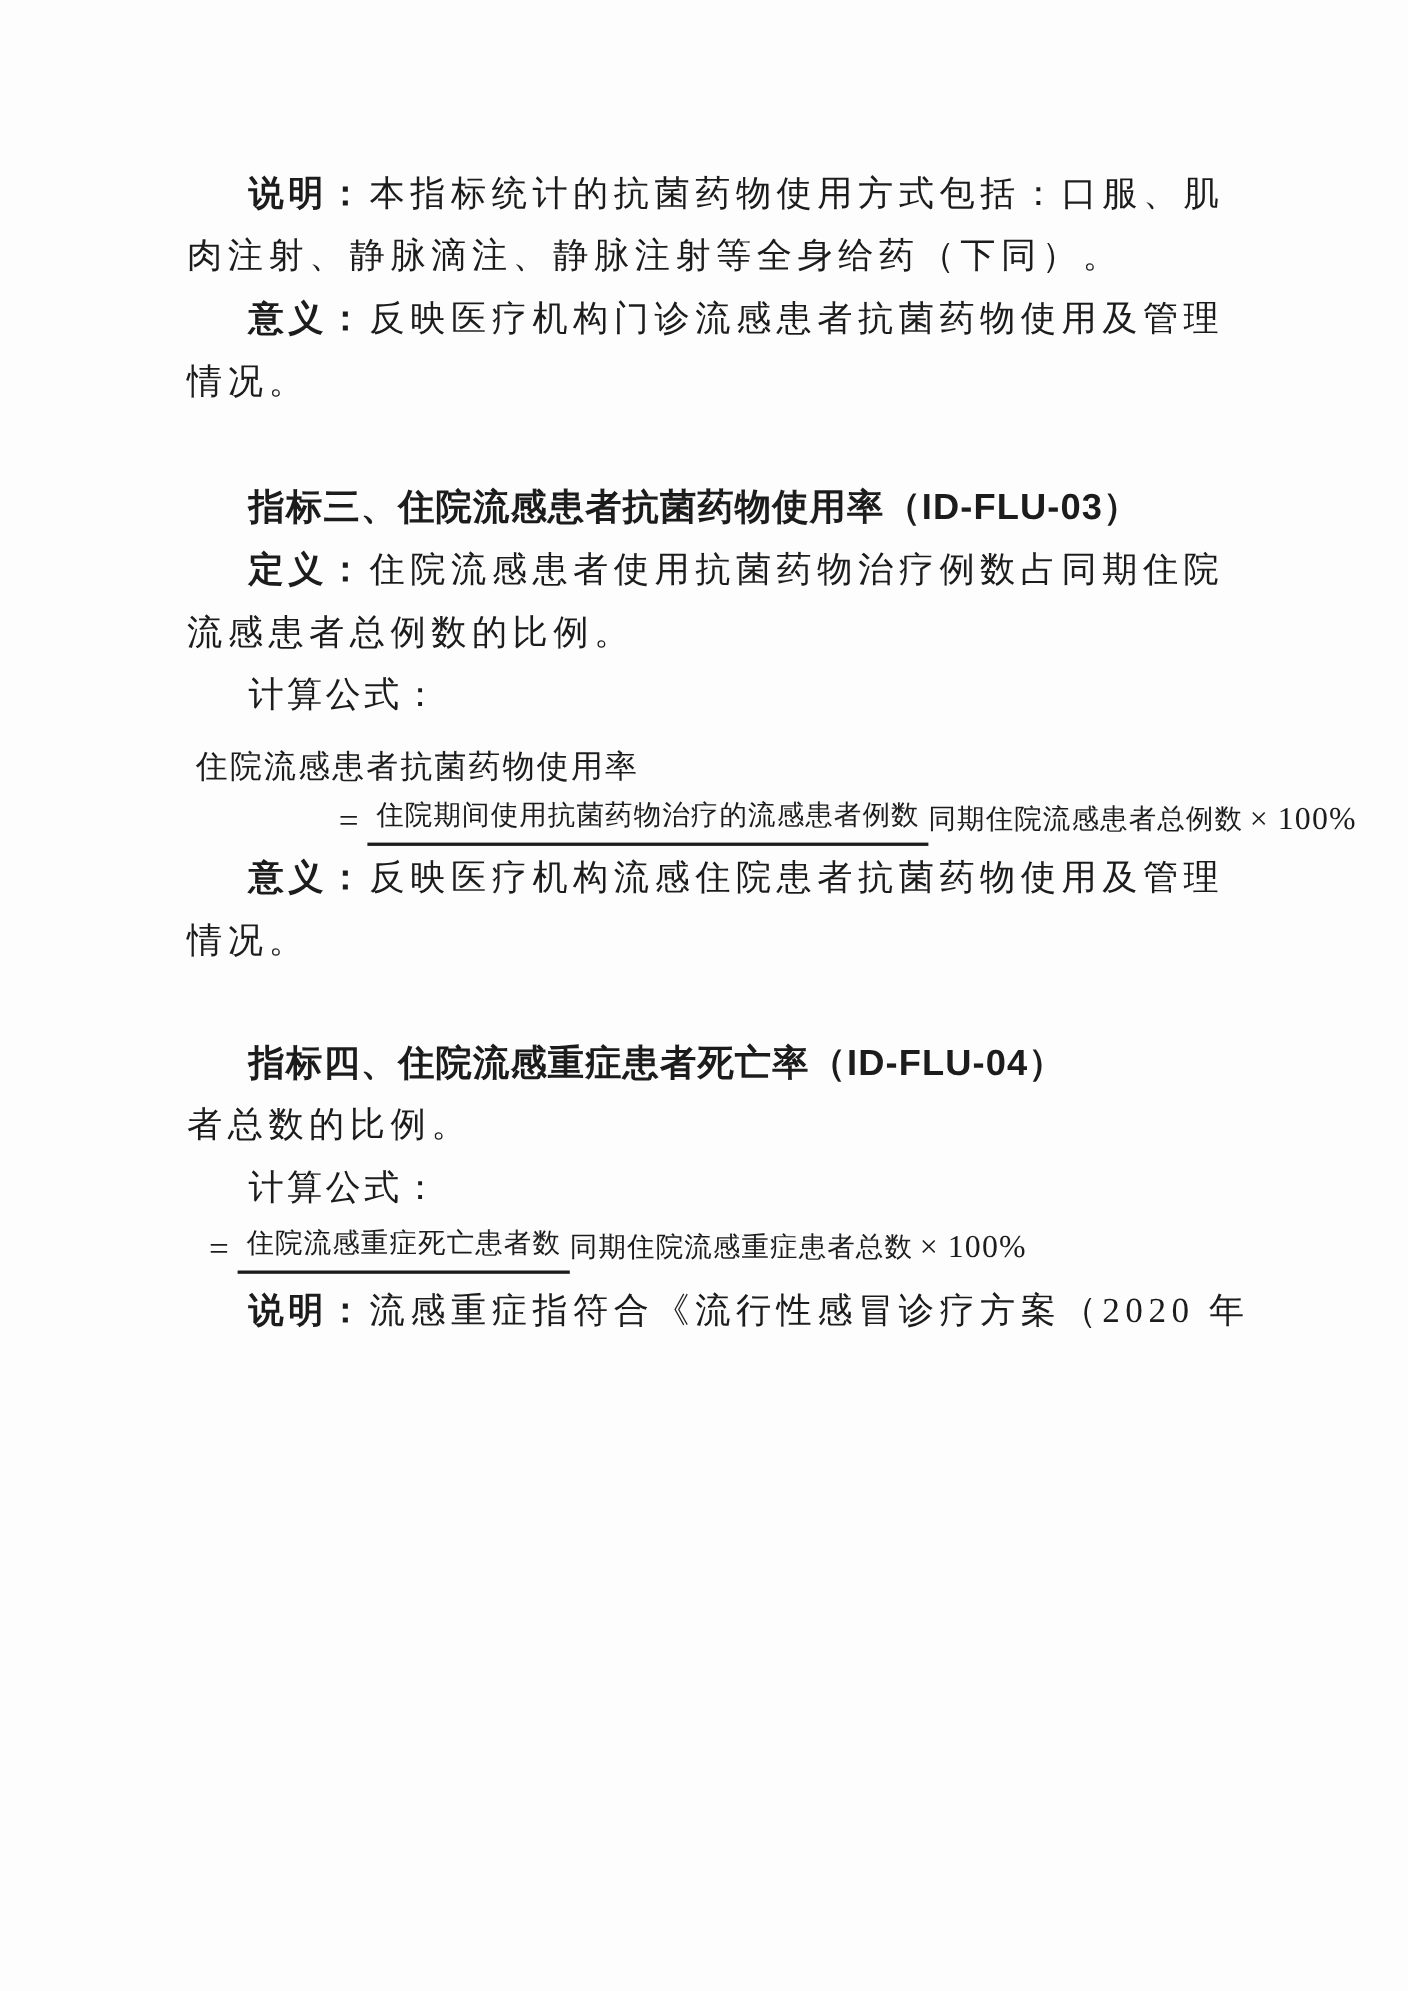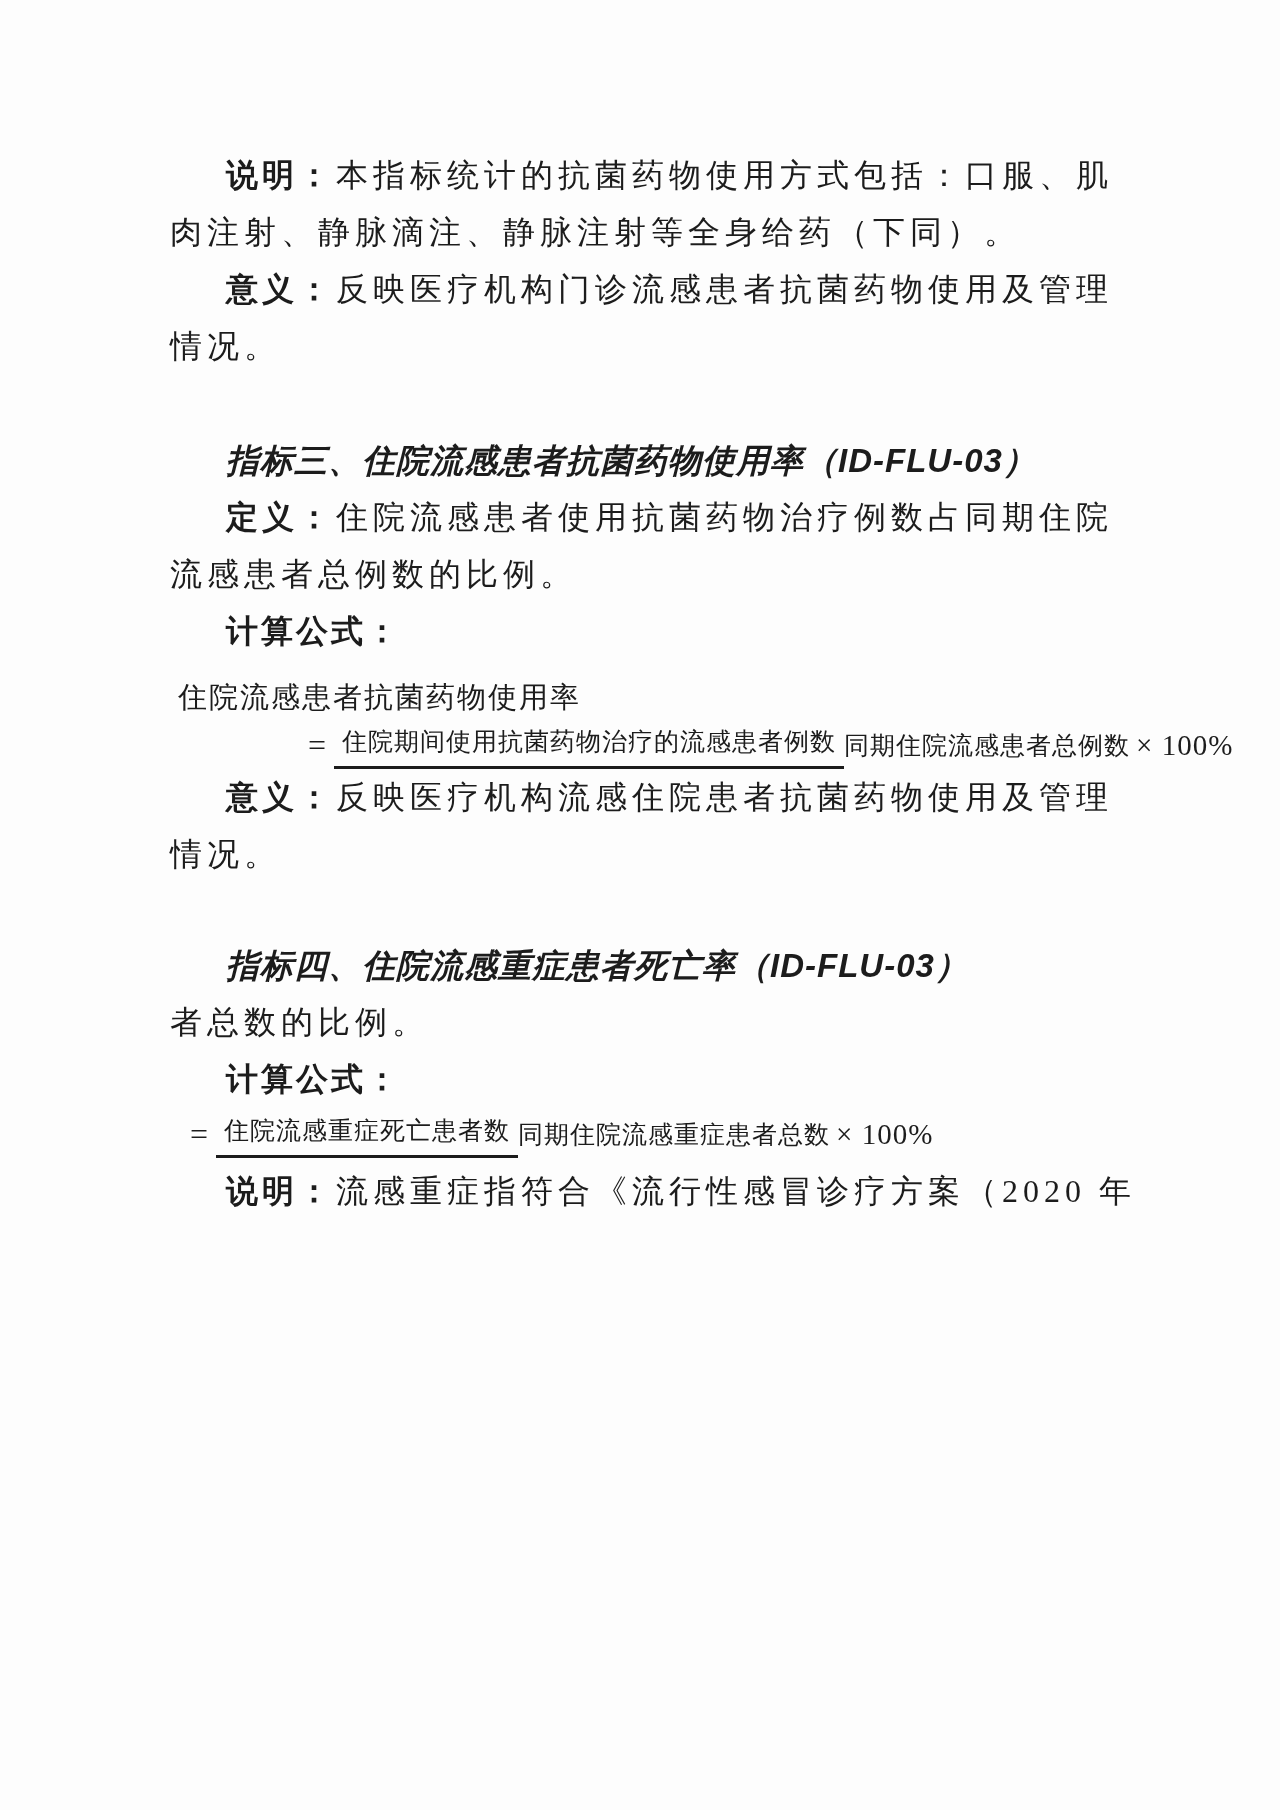--- a/index.html
+++ b/index.html
@@ -34,33 +34,32 @@
   .heading {
     display: block;
     height: 57px;
     line-height: 57px;
     padding-left: 56px;
     font-size: 33px;
     letter-spacing: 1px;
     font-family: "Liberation Sans", sans-serif;
     font-weight: bold;
     white-space: nowrap;
-    font-style: italic;
   }
   .heading3 { margin-top: 57px; }
   .heading4 { margin-top: 54px; }
   .flabel {
     display: block;
     height: 57px;
     line-height: 57px;
     padding-left: 56px;
     font-size: 32px;
     letter-spacing: 3px;
     font-family: "Liberation Sans", sans-serif;
-    font-weight: bold;
+    font-weight: normal;
   }
   .formula-lhs {
     margin-top: 12px;
     line-height: 50px;
     font-size: 29px;
     letter-spacing: 2px;
     padding-left: 8px;
     white-space: nowrap;
   }
   .formula-row {
@@ -130,21 +129,21 @@
       </span>
       <span class="mult">× 100%</span>
     </div>
   </div>
 
   <div>
     <div class="line indent"><span class="plabel">意义：</span><span>反映医疗机构流感住院患者抗菌药物使用及管理</span></div>
     <div class="line">情况。</div>
   </div>
 
-  <div class="heading heading4">指标四、住院流感重症患者死亡率（ID-FLU-03）</div>
+  <div class="heading heading4">指标四、住院流感重症患者死亡率（ID-FLU-04）</div>
 
   <div>
     <div class="line">者总数的比例。</div>
   </div>
 
   <div class="flabel">计算公式：</div>
 
   <div class="formula-row f4row">
     <span class="eq">=</span>
     <span class="fraction">

